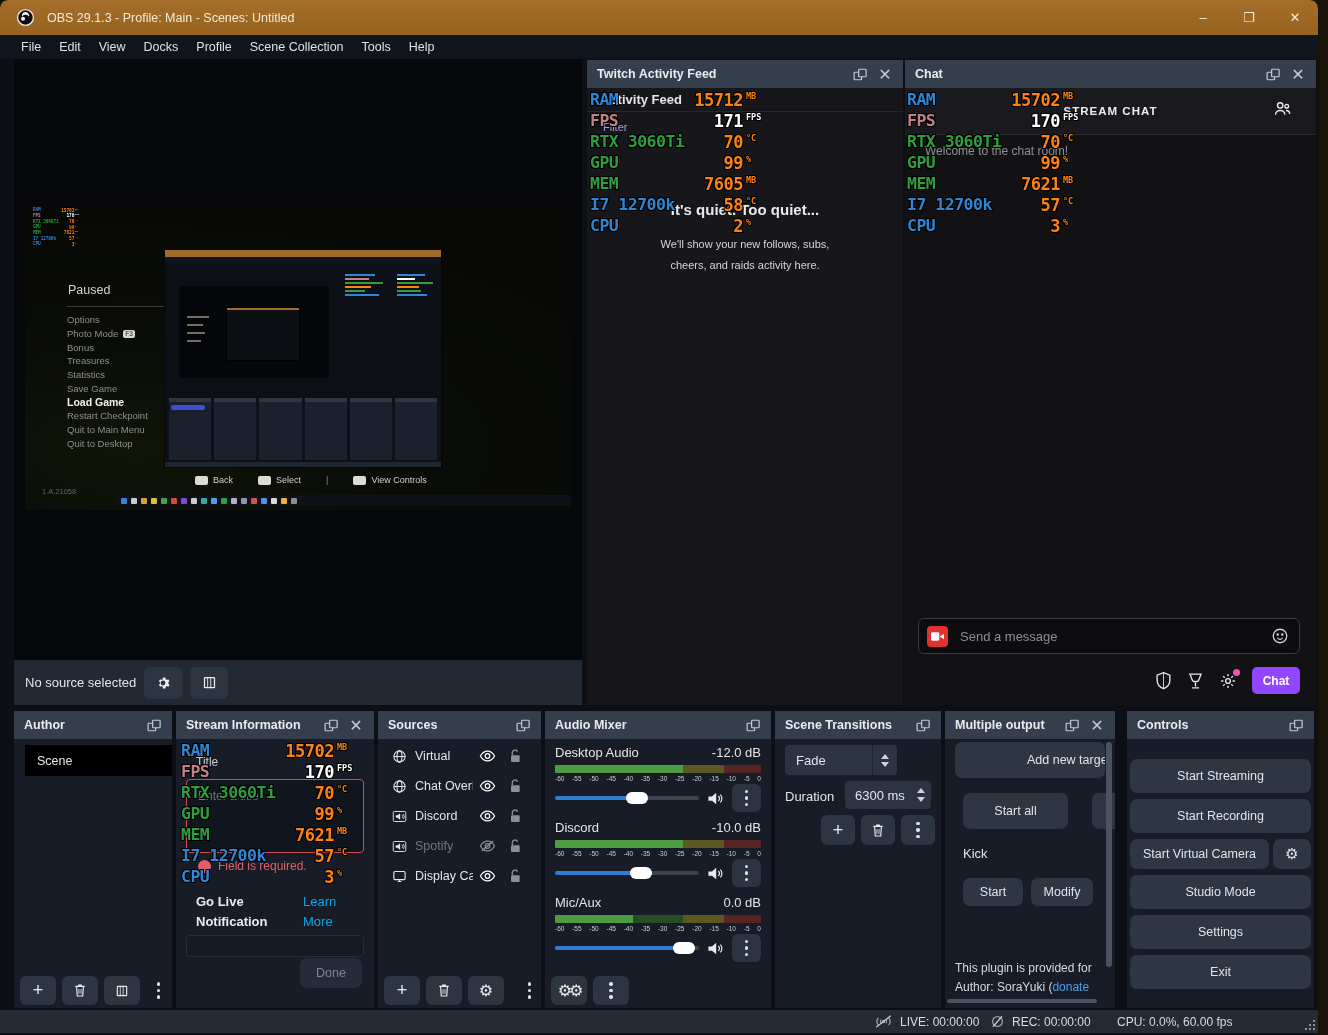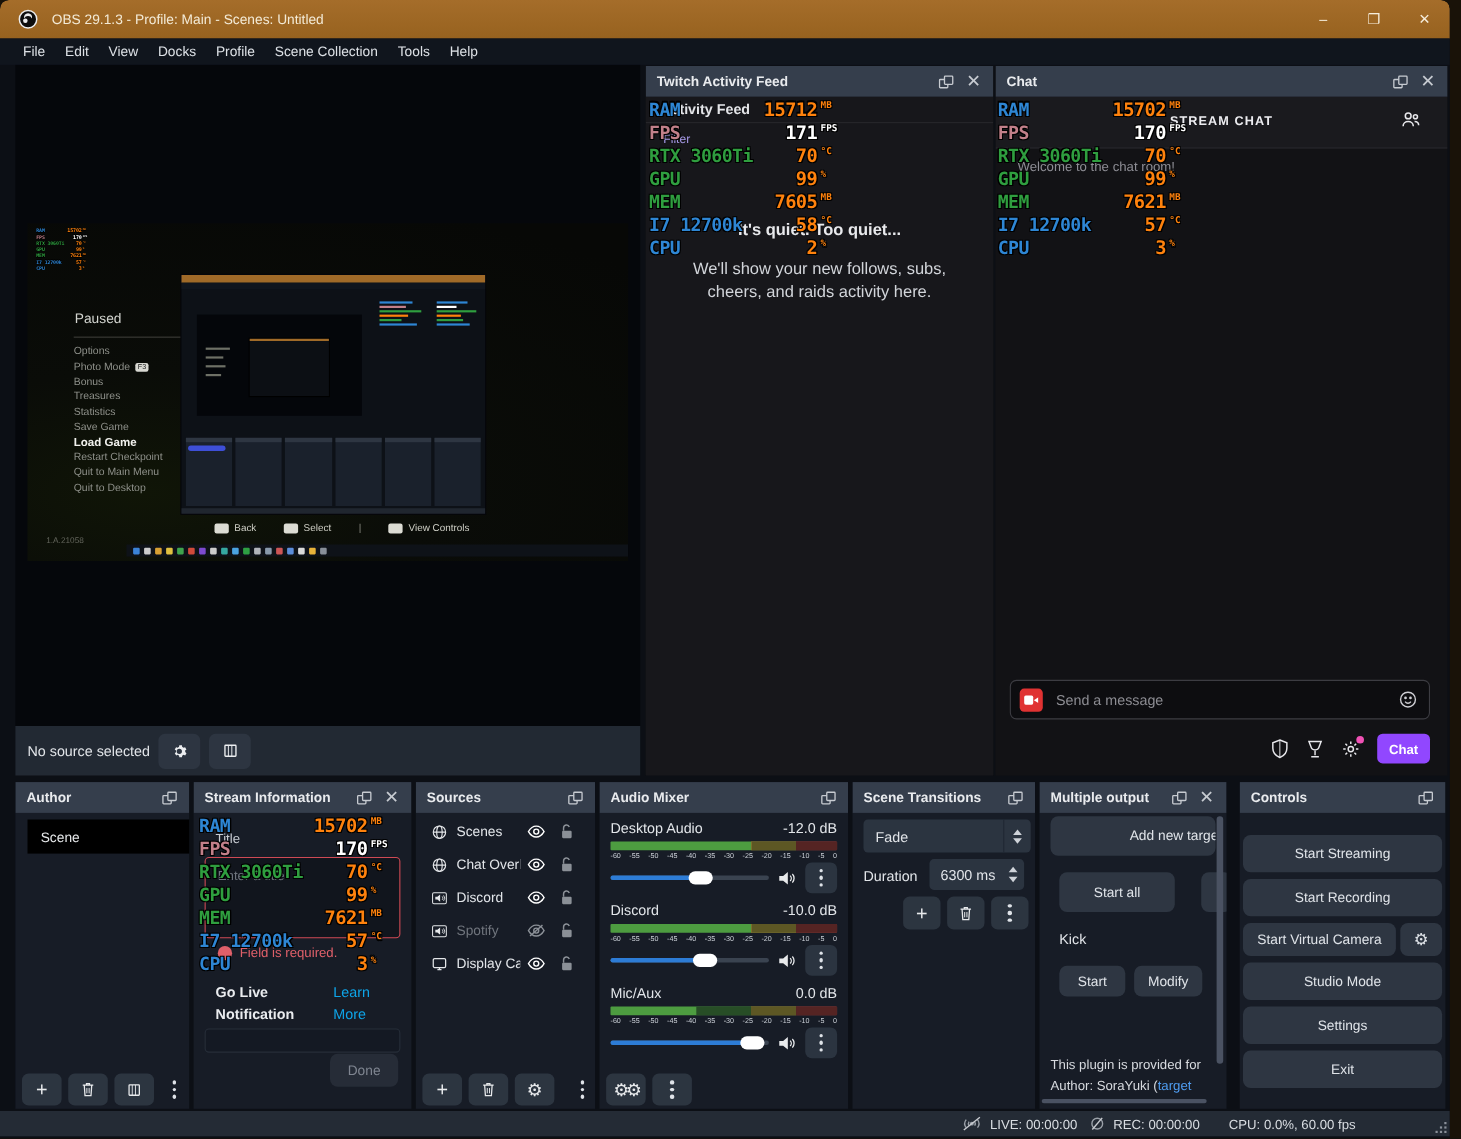--- a/index.html
+++ b/index.html
@@ -101,21 +101,21 @@
   .sunit.v-orange{color:#ff820d;} .sunit.v-white{color:#fff;}
   
   #feeddock{left:587px;top:60px;width:316px;height:645px;background:#17171a;}
   #feeddock .browser{position:absolute;left:0;top:28px;right:0;bottom:0;background:#17171b;}
   #feeddock .bhead{position:absolute;left:14px;top:4px;font-size:13px;font-weight:bold;color:#e4e5e8;}
   #feeddock .bfilter{position:absolute;left:16px;top:33px;font-size:11px;color:#a79ae8;}
   #feeddock .bdiv{position:absolute;left:0;top:23px;width:100%;height:1px;background:#27272c;}
   #feeddock .quiet{position:absolute;left:0;top:113px;width:100%;text-align:center;
     font-size:15px;font-weight:bold;color:#e8e9ec;}
   #feeddock .desc{position:absolute;left:0;top:146px;width:100%;text-align:center;
-    font-size:15px;color:#d2d5da;line-height:21px;}
+    font-size:11px;color:#d2d5da;line-height:21px;}
   
   #chatdock{left:905px;top:60px;width:411px;height:645px;background:#121215;}
   #chatdock .chead{position:absolute;left:0;top:28px;width:100%;height:46px;background:#1a1a1e;
     display:flex;align-items:center;justify-content:center;}
   #chatdock .chead .t{font-size:11.5px;font-weight:bold;letter-spacing:1px;color:#ececf0;}
   #chatdock .people{position:absolute;right:24px;top:40px;color:#e8e8ec;}
   #chatdock .cdiv{position:absolute;left:0;top:74px;width:100%;height:1px;background:#2b2b30;}
   #chatdock .welcome{position:absolute;left:20px;top:84px;font-size:12px;color:#8e8e95;}
   #chatinput{position:absolute;left:13px;top:558px;width:382px;height:36px;box-sizing:border-box;
     border:1px solid #3c3c42;border-radius:6px;background:#0d0d10;display:flex;align-items:center;}
@@ -183,21 +183,21 @@
   .volrow{display:flex;align-items:center;height:30px;gap:8px;}
   .slider{position:relative;width:146px;height:4px;border-radius:2px;background:#3a4350;}
   .slider .fill{position:absolute;left:0;top:0;bottom:0;background:#2d7cd6;border-radius:2px;}
   .slider .handle{position:absolute;top:-4px;width:22px;height:12px;background:#fff;
     border-radius:6px;transform:translateX(-50%);}
   .spk{color:#e8eaec;display:flex;}
   .chkebab{width:30px;height:28px;background:#2b3440;border-radius:6px;display:flex;
     align-items:center;justify-content:center;margin-left:auto;}
   
   #transdock{left:775px;top:711px;width:166px;height:297px;}
-  .sel{position:absolute;left:10px;top:34px;width:152px;height:30px;background:#2b3440;
+  .sel{position:absolute;left:10px;top:34px;width:112px;height:30px;background:#2b3440;
     border-radius:4px;display:flex;align-items:center;}
   .sel .v{flex:1;padding-left:11px;font-size:13px;color:#e2e5e9;}
   .sel .chev{width:24px;height:100%;border-left:1px solid #202734;display:flex;
     flex-direction:column;align-items:center;justify-content:center;gap:3px;}
   .tri-up{width:0;height:0;border-left:4px solid transparent;border-right:4px solid transparent;
     border-bottom:5px solid #cfd3d9;}
   .tri-dn{width:0;height:0;border-left:4px solid transparent;border-right:4px solid transparent;
     border-top:5px solid #cfd3d9;}
   #transdock .durlbl{position:absolute;left:10px;top:78px;font-size:13px;color:#e2e5e9;}
   #transdock .spin{position:absolute;left:70px;top:70px;width:86px;height:28px;background:#2b3440;
@@ -721,21 +721,21 @@
 
         <div class="srcrow icon-globe on">
           <span class="ic i-globe">
               <svg width="15" height="15" viewBox="0 0 24 24" fill="none" stroke="#e4e6e9" stroke-width="1.7">
                 <circle cx="12" cy="12" r="9"></circle>
                 <ellipse cx="12" cy="12" rx="4" ry="9"></ellipse>
                 <path d="M3 12h18"></path>
               </svg>
             </span>
 
-          <span class="label">Scenes</span>
+          <span class="label">Virtual</span>
           <span class="eye">
             <span class="eye-on">
                 <svg width="17" height="14" viewBox="0 0 24 18" fill="none" stroke="#ffffff" stroke-width="1.8">
                   <path d="M2 9s4-7 10-7 10 7 10 7-4 7-10 7S2 9 2 9z"></path>
                   <circle cx="12" cy="9" r="3.2"></circle>
                 </svg>
               </span>
 
           </span>
           <span class="lock">
@@ -1089,21 +1089,21 @@
     <div class="btn addbtn">
           <span>Add new target</span>
         </div>
     <div class="btn startall">Start all</div>
     <div class="btn partial"></div>
     <div class="grp">Kick</div>
     <div class="btn startbtn">Start</div>
     <div class="btn modifybtn">Modify</div>
     <div class="note">
       <div>This plugin is provided for</div>
-      <div><span>Author: SoraYuki (</span><span class="lnk">target</span></div>
+      <div><span>Author: SoraYuki (</span><span class="lnk">donate</span></div>
     </div>
     <div class="vscroll"></div>
     <div class="hscroll"></div>
   </div>
 
   <div class="dock" id="controlsdock">
     <div class="dhead">
       <span class="ttl">Controls</span>
           <span class="sp"></span>
       <span class="hicon">

